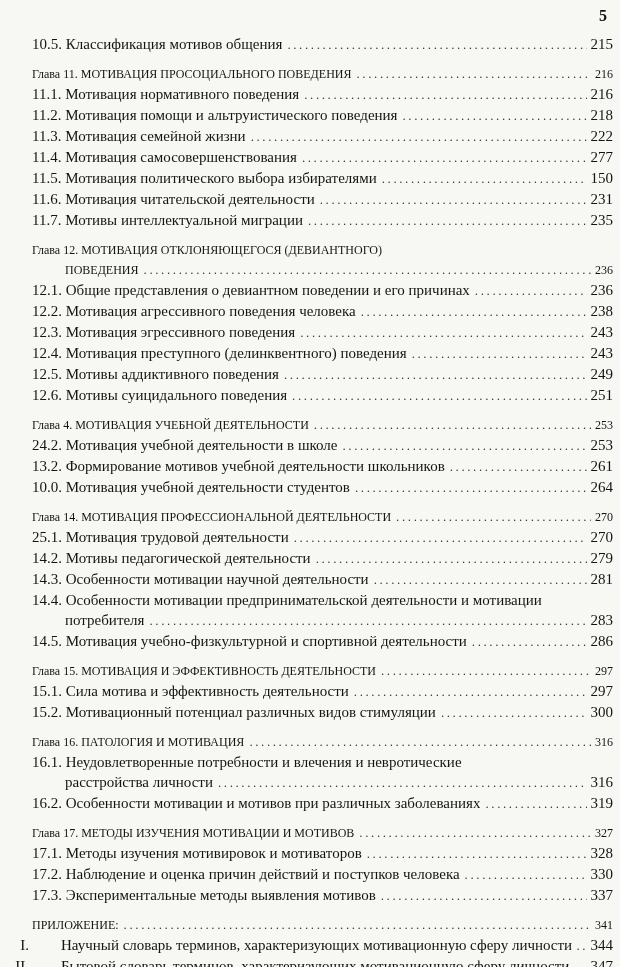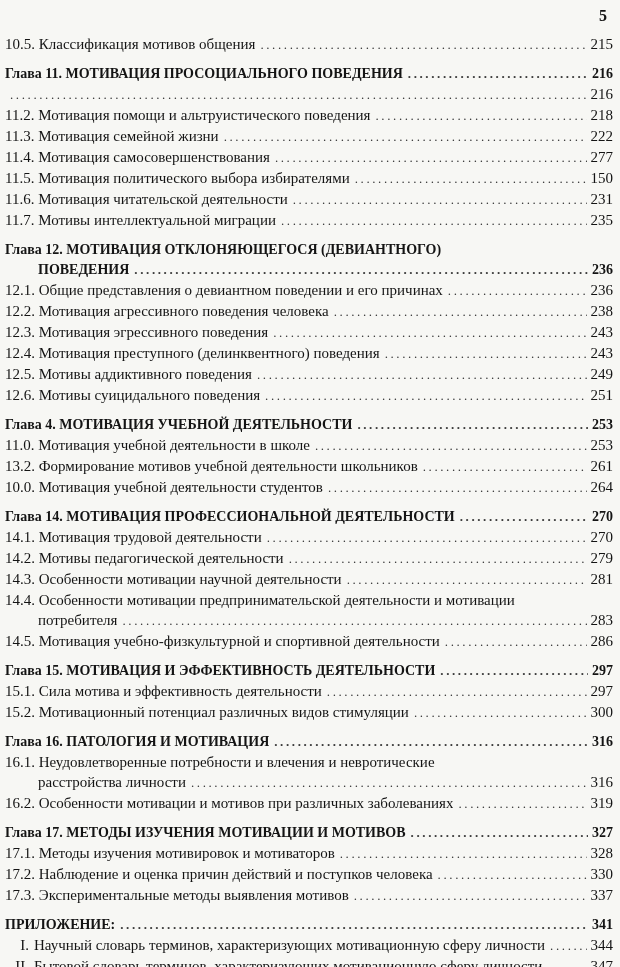--- a/index.html
+++ b/index.html
@@ -27,31 +27,32 @@
     margin-bottom: 8px;
   }
   .toc { }
   .row {
     display: flex;
     align-items: baseline;
     font-size: 15px;
     line-height: 20px;
     white-space: nowrap;
   }
-  .row.bold { font-weight: bold; font-size: 14px; }
+  .row.bold { font-weight: normal; font-size: 12px; }
   .row.gap { margin-top: 9px; }
   .row.indent { padding-left: 33px; }
   .num {
     flex: 0 0 24px;
     text-align: right;
     margin-right: 5px;
   }
   .lbl {
     flex: 0 1 auto;
     overflow: hidden;
+    margin-left: 27px;
   }
   .leader {
     flex: 1 1 0;
     min-width: 10px;
     overflow: hidden;
     white-space: nowrap;
     margin: 0 3px 0 5px;
     color: #3a3a3a;
   }
   .leader::after {
@@ -74,20 +75,21 @@
         <span class="lbl">10.5. Классификация мотивов общения</span>
         <span class="leader"></span>
         <span class="pg">215</span>
       </div>
       <div class="row bold gap">
         <span class="lbl">Глава 11. МОТИВАЦИЯ ПРОСОЦИАЛЬНОГО ПОВЕДЕНИЯ</span>
         <span class="leader"></span>
         <span class="pg">216</span>
       </div>
       <div class="row">
+        <span class="lbl">11.1. Мотивация нормативного поведения</span>
         <span class="leader"></span>
         <span class="pg">216</span>
       </div>
       <div class="row">
         <span class="lbl">11.2. Мотивация помощи и альтруистического поведения</span>
         <span class="leader"></span>
         <span class="pg">218</span>
       </div>
       <div class="row">
         <span class="lbl">11.3. Мотивация семейной жизни</span>
@@ -151,41 +153,41 @@
         <span class="lbl">12.6. Мотивы суицидального поведения</span>
         <span class="leader"></span>
         <span class="pg">251</span>
       </div>
       <div class="row bold gap">
         <span class="lbl">Глава 4. МОТИВАЦИЯ УЧЕБНОЙ ДЕЯТЕЛЬНОСТИ</span>
         <span class="leader"></span>
         <span class="pg">253</span>
       </div>
       <div class="row">
-        <span class="lbl">11.0. Мотивация учебной деятельности в школе</span>
+        <span class="lbl">24.2. Мотивация учебной деятельности в школе</span>
         <span class="leader"></span>
         <span class="pg">253</span>
       </div>
       <div class="row">
         <span class="lbl">13.2. Формирование мотивов учебной деятельности школьников</span>
         <span class="leader"></span>
         <span class="pg">261</span>
       </div>
       <div class="row">
         <span class="lbl">10.0. Мотивация учебной деятельности студентов</span>
         <span class="leader"></span>
         <span class="pg">264</span>
       </div>
       <div class="row bold gap">
         <span class="lbl">Глава 14. МОТИВАЦИЯ ПРОФЕССИОНАЛЬНОЙ ДЕЯТЕЛЬНОСТИ</span>
         <span class="leader"></span>
         <span class="pg">270</span>
       </div>
       <div class="row">
-        <span class="lbl">14.1. Мотивация трудовой деятельности</span>
+        <span class="lbl">25.1. Мотивация трудовой деятельности</span>
         <span class="leader"></span>
         <span class="pg">270</span>
       </div>
       <div class="row">
         <span class="lbl">14.2. Мотивы педагогической деятельности</span>
         <span class="leader"></span>
         <span class="pg">279</span>
       </div>
       <div class="row">
         <span class="lbl">14.3. Особенности мотивации научной деятельности</span>

